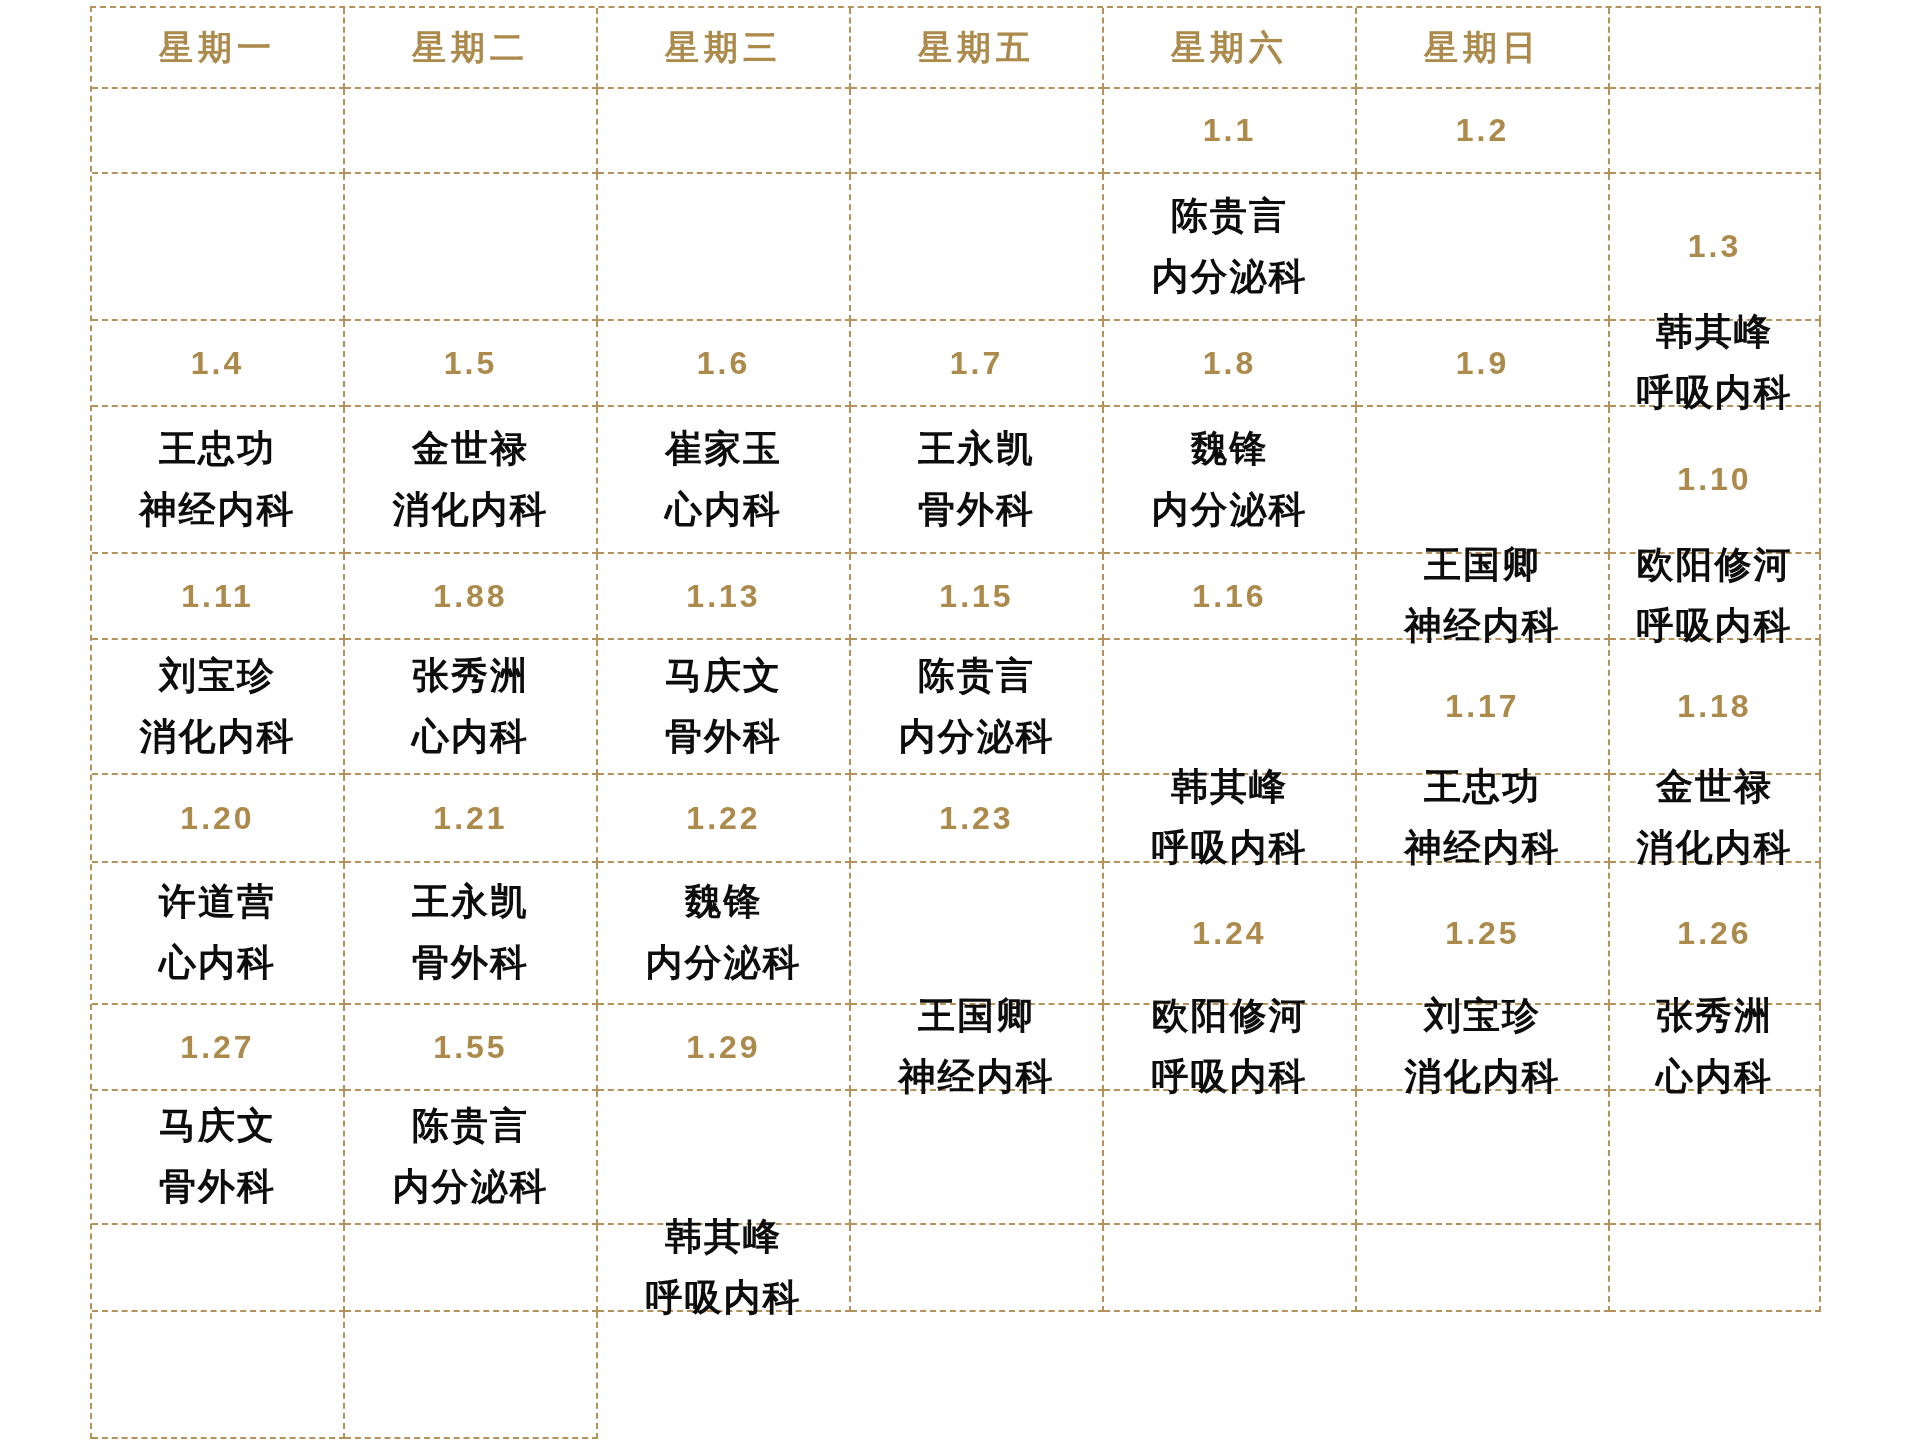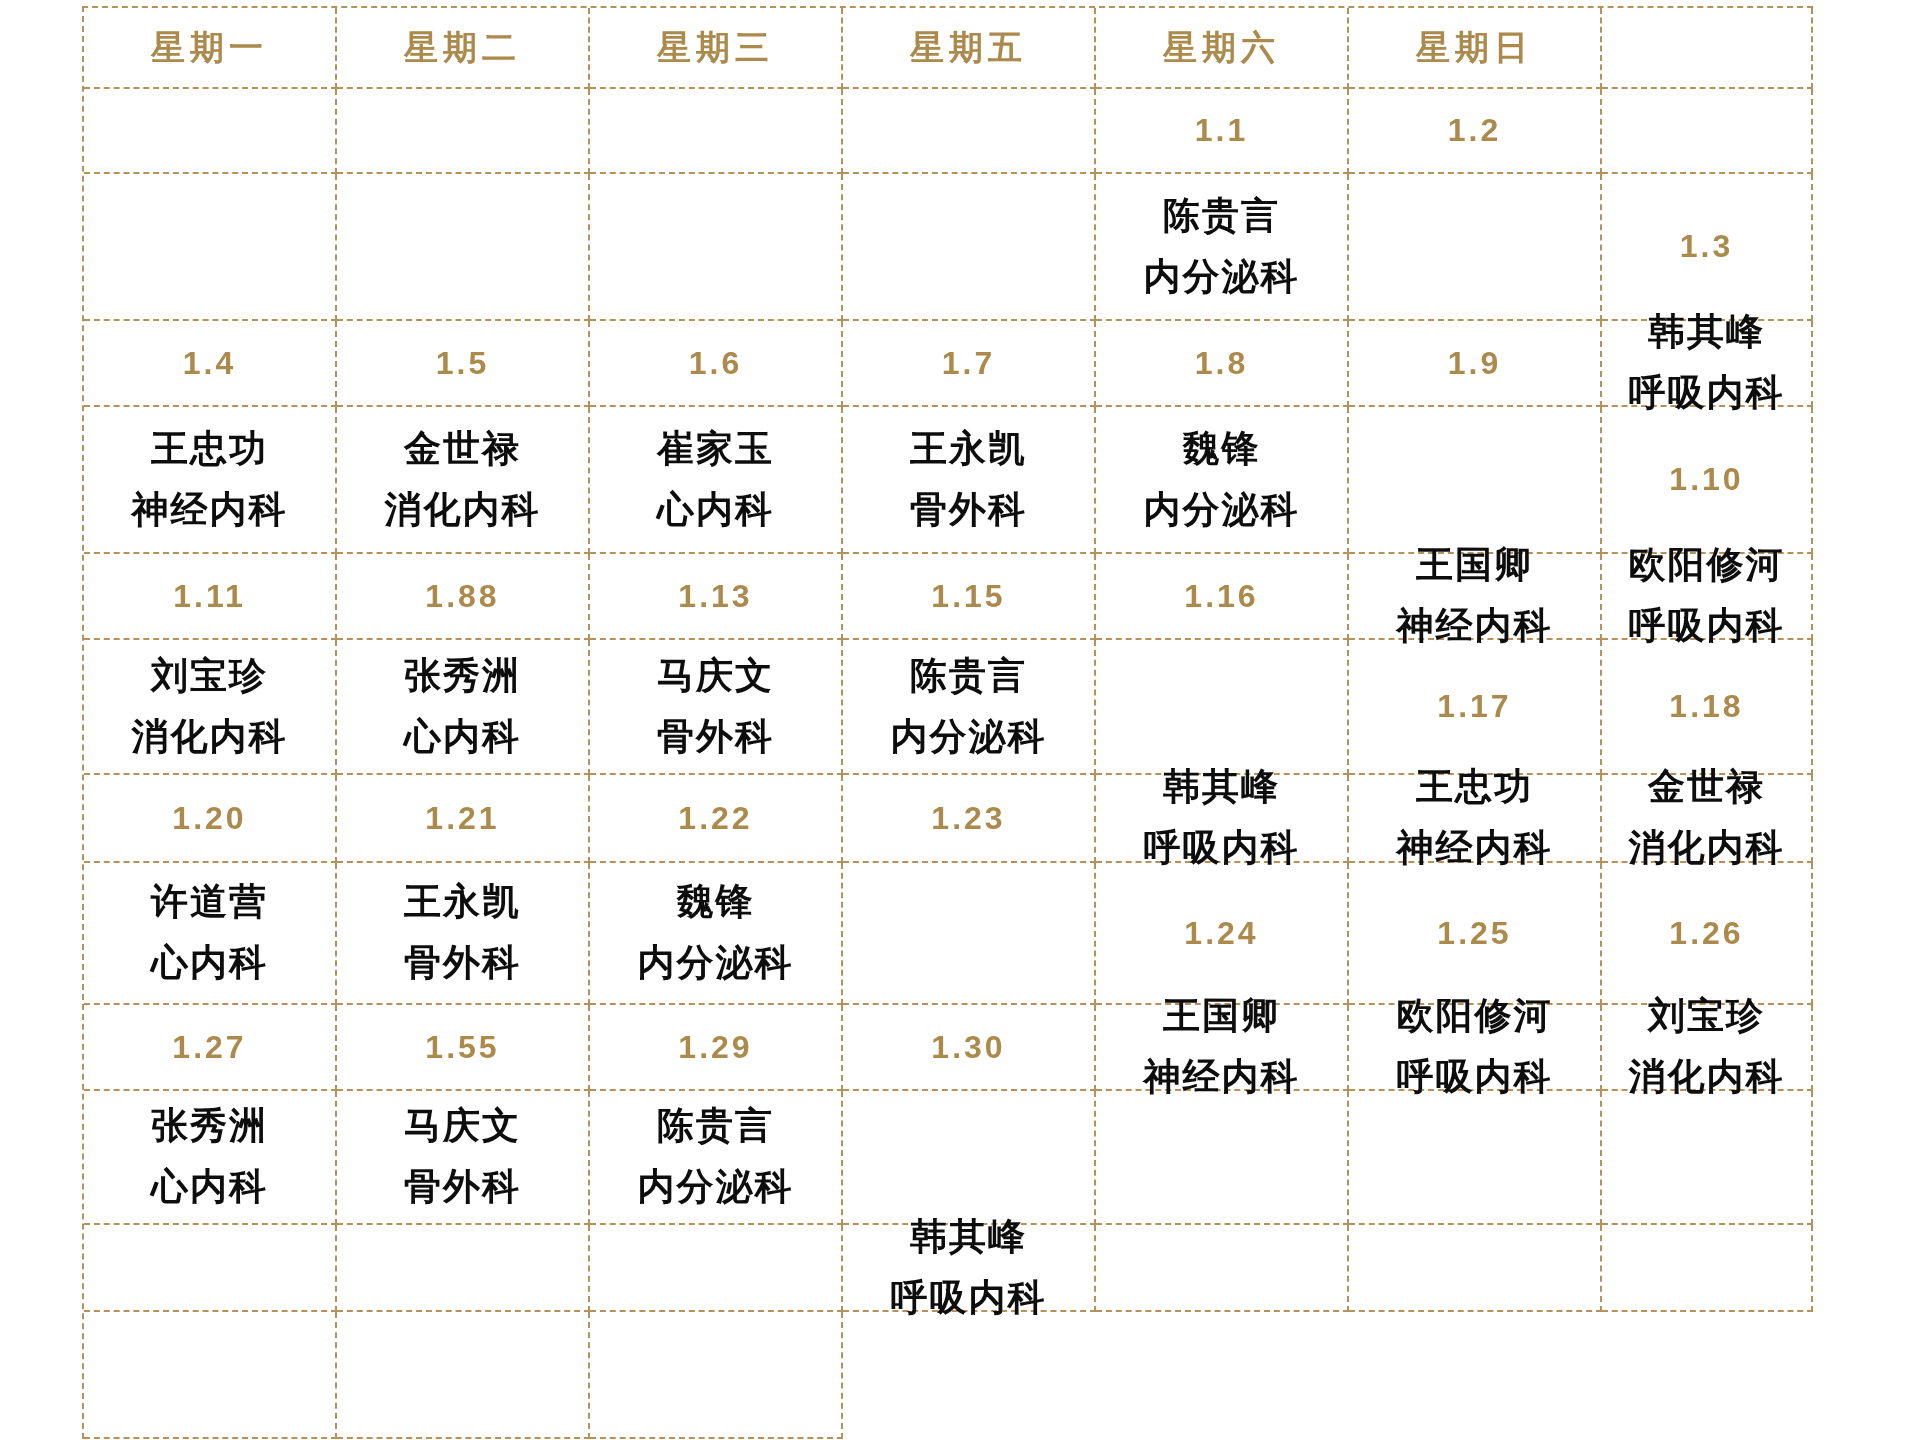--- a/index.html
+++ b/index.html
@@ -1,21 +1,21 @@
 <!DOCTYPE html>
 <html><head>
 <meta charset="utf-8">
 <style>
   html,body{
     margin:0;padding:0;background:#ffffff;
     width:1920px;height:1440px;overflow:hidden;
     font-family:"Liberation Sans","DejaVu Sans",sans-serif;
   }
   .schedule{
-    position:absolute;left:82px;top:6px;
+    position:absolute;left:90px;top:6px;
     display:grid;
     grid-template-columns:repeat(6,253px) 211px;
     grid-template-rows:81px 85px 147px 86px 147px 86px 135px 88px 142px 86px 134px 87px 127px;
     border-top:2px dashed #b5925a;
     border-left:2px dashed #b5925a;
   }
   .cell{
     border-right:2px dashed #b5925a;
     border-bottom:2px dashed #b5925a;
     display:flex;flex-direction:column;
@@ -155,21 +155,20 @@
       <span>魏锋</span>
       <span class="dept">内分泌科</span>
     </div>
     <div class="cell ncell"></div>
     <div class="cell dcell">1.24</div>
     <div class="cell dcell">1.25</div>
     <div class="cell dcell">1.26</div>
     <div class="cell dcell">1.27</div>
     <div class="cell dcell">1.55</div>
     <div class="cell dcell">1.29</div>
-    <div class="cell dcell">1.30</div>
     <div class="cell ncell">
       <span>王国卿</span>
       <span class="dept">神经内科</span>
     </div>
     <div class="cell ncell">
       <span>欧阳修河</span>
       <span class="dept">呼吸内科</span>
     </div>
     <div class="cell ncell">
       <span>刘宝珍</span>

